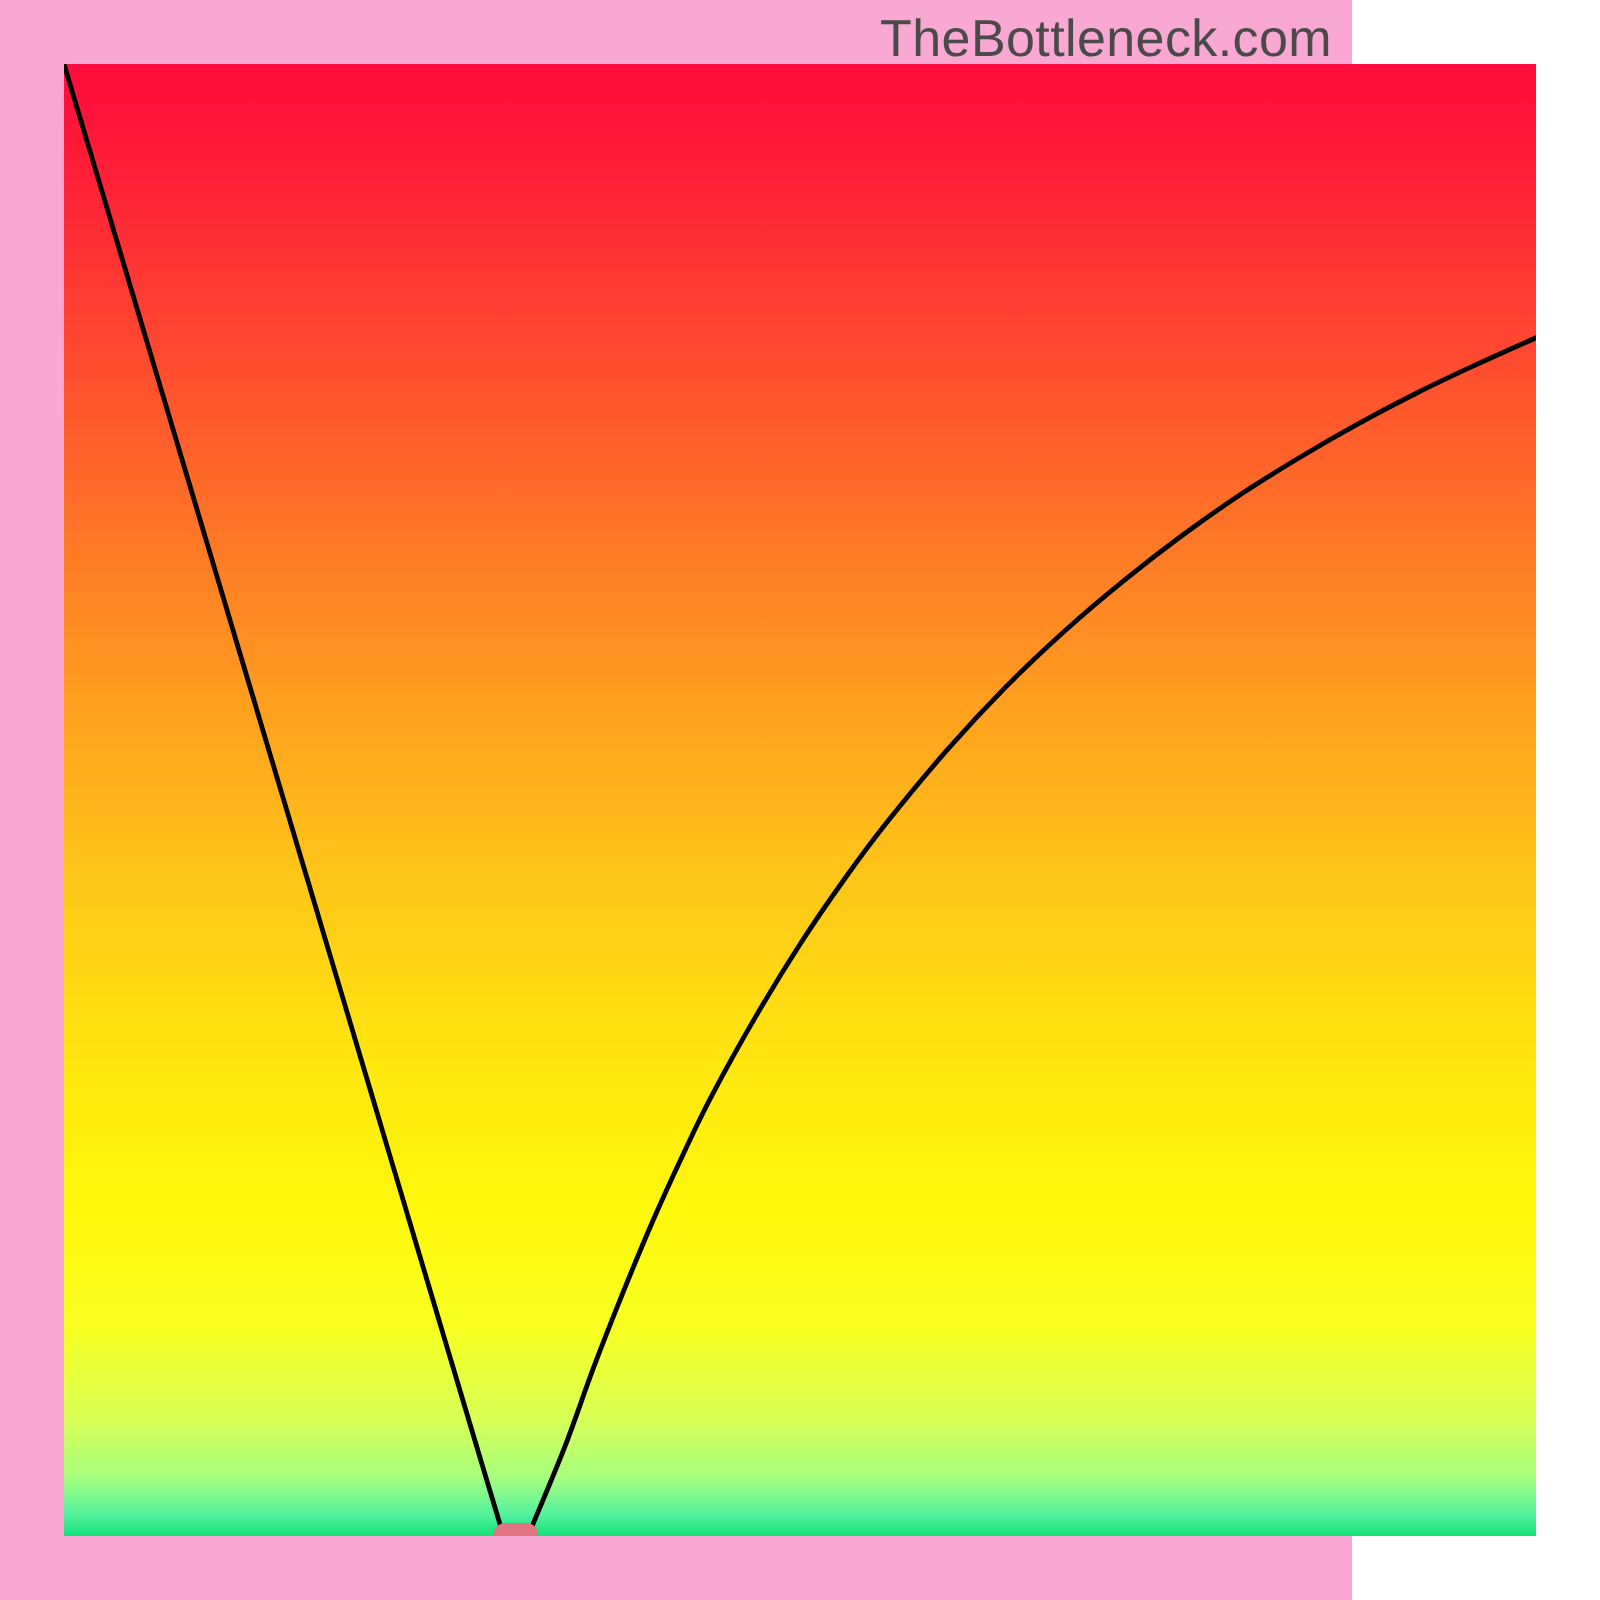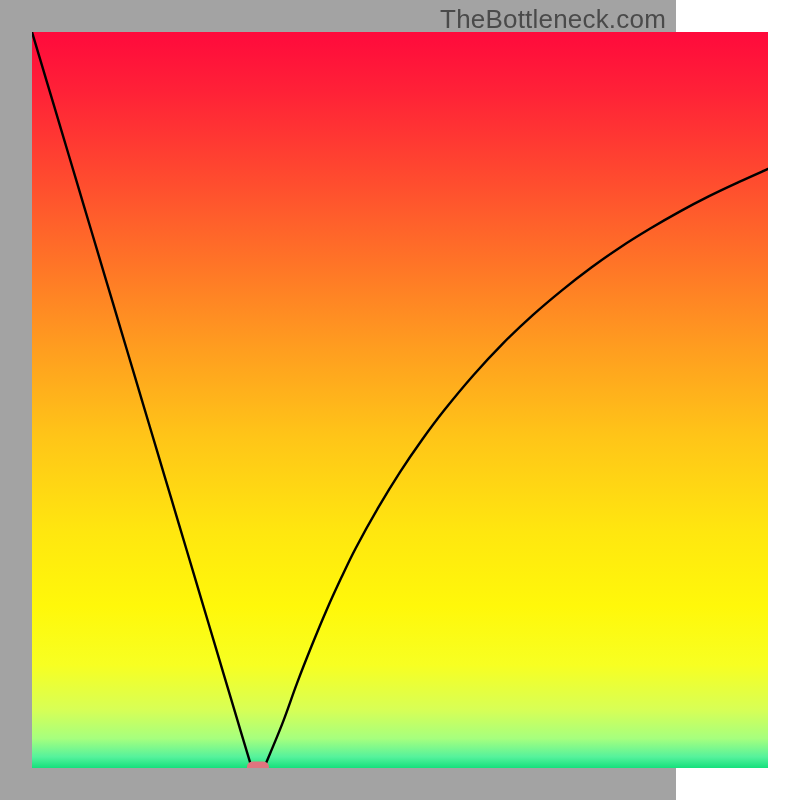--- a/index.html
+++ b/index.html
@@ -6,21 +6,21 @@
     margin: 0;
     padding: 0;
     width: 800px;
     height: 800px;
     background: #ffffff;
     font-family: Arial, Helvetica, sans-serif;
   }
   .outer {
     width: 676px;
     height: 800px;
-    background: #a3a3a3;
+    background: #f9a8d4;
     position: relative;
     box-sizing: border-box;
   }
   .watermark {
     position: absolute;
     top: 4px;
     right: 10px;
     color: #4a4a4a;
     font-size: 26px;
     font-weight: 400;

